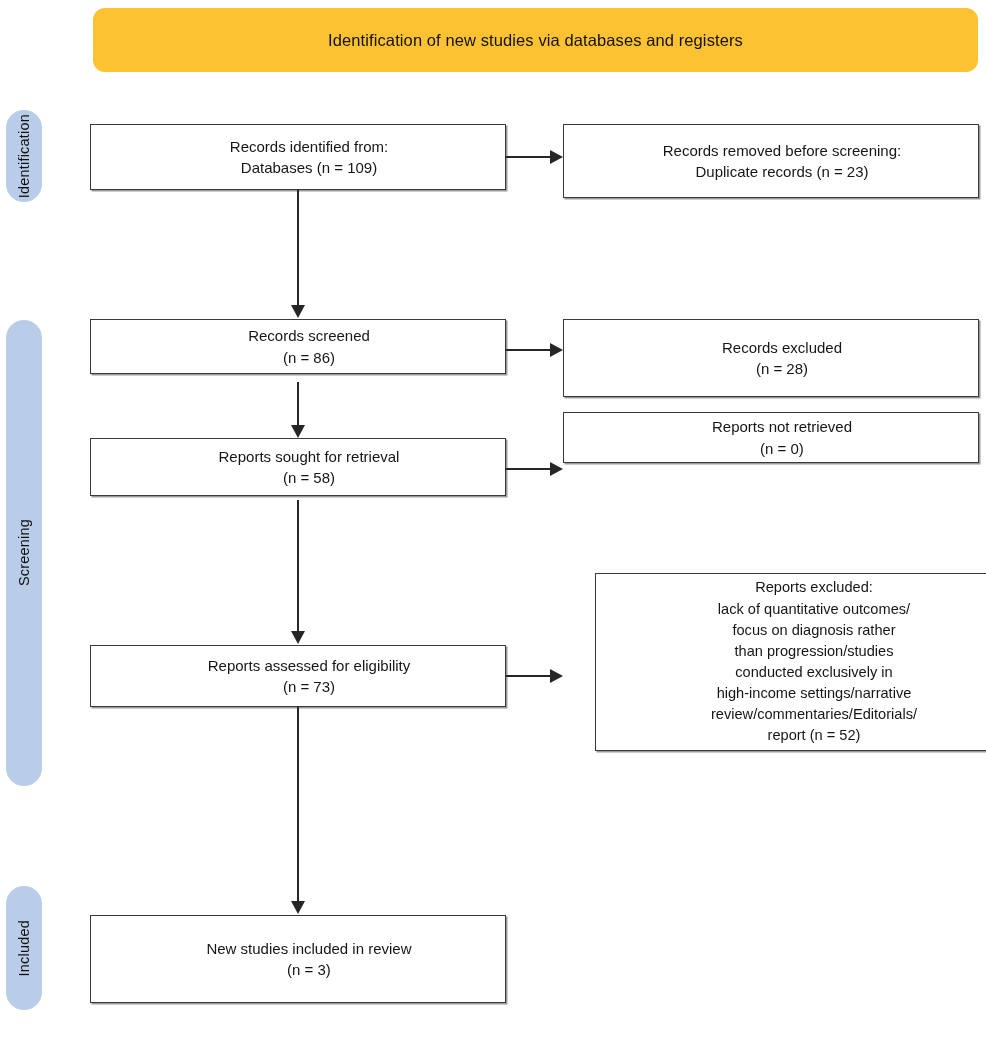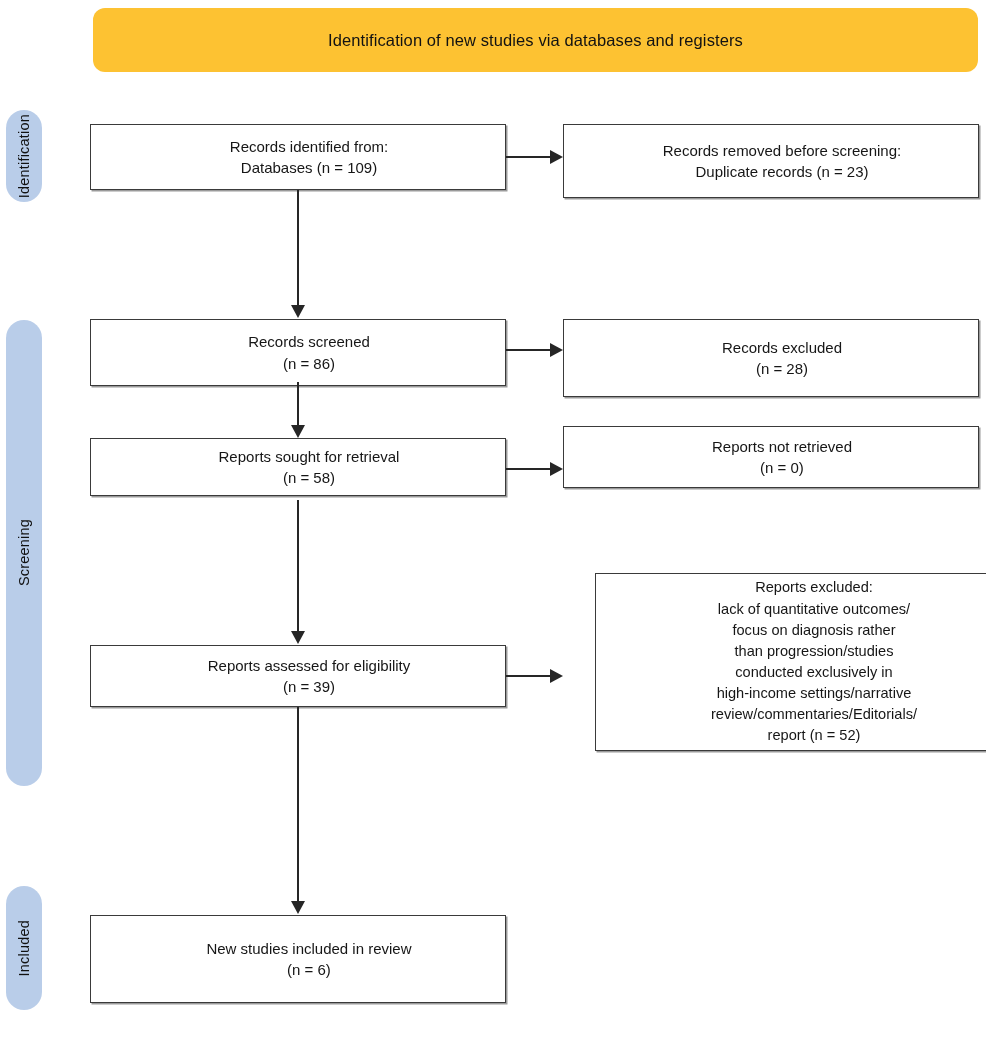--- a/index.html
+++ b/index.html
@@ -80,24 +80,24 @@
     white-space: pre-line;
   }
   .node-text.dense { line-height: 1.45; font-size: 14.6px; }
 
   
   .col-left  { left: 90px;  width: 416px; }
   .col-right { left: 563px; width: 416px; }
 
   #node-identified      { top: 124px; height: 66px; }
   #node-removed         { top: 124px; height: 74px; }
-  #node-screened        { top: 319px; height: 67px; }
+  #node-screened        { top: 319px; height: 55px; }
   #node-rec-excluded    { top: 319px; height: 78px; justify-content: center; }
   #node-sought          { top: 438px; height: 58px; }
-  #node-not-retrieved   { top: 426px; height: 62px; }
+  #node-not-retrieved   { top: 412px; height: 51px; }
   #node-assessed        { top: 645px; height: 62px; }
   #node-rep-excluded    { top: 573px; height: 178px; margin-left: 32px; }
   #node-included        { top: 915px; height: 88px; }
 
   
   .conn {
     position: absolute;
     background: #262626;
   }
   .conn-v { width: 2.2px; }
@@ -162,37 +162,37 @@
 (n = 58)</span>
 </div>
 
 <div class="node col-right" id="node-not-retrieved">
   <span class="node-text">Reports not retrieved
 (n = 0)</span>
 </div>
 
 <div class="node col-left" id="node-assessed">
   <span class="node-text">Reports assessed for eligibility
-(n = 39)</span>
+(n = 73)</span>
 </div>
 
 <div class="node col-right" id="node-rep-excluded">
   <span class="node-text dense">Reports excluded:
 lack of quantitative outcomes/
 focus on diagnosis rather
 than progression/studies
 conducted exclusively in
 high-income settings/narrative
 review/commentaries/Editorials/
 report (n = 52)</span>
 </div>
 
 <div class="node col-left" id="node-included">
   <span class="node-text">New studies included in review
-(n = 6)</span>
+(n = 3)</span>
 </div>
 
 <div class="conn conn-h" style="left:506px; top:156px; width:44px;"></div>
 <div class="arrow-right" style="left:550px; top:149.5px;"></div>
 
 <div class="conn conn-v" style="left:297px; top:190px; height:115px;"></div>
 <div class="arrow-down" style="left:290.5px; top:305px;"></div>
 
 <div class="conn conn-h" style="left:506px; top:349px; width:44px;"></div>
 <div class="arrow-right" style="left:550px; top:342.5px;"></div>

